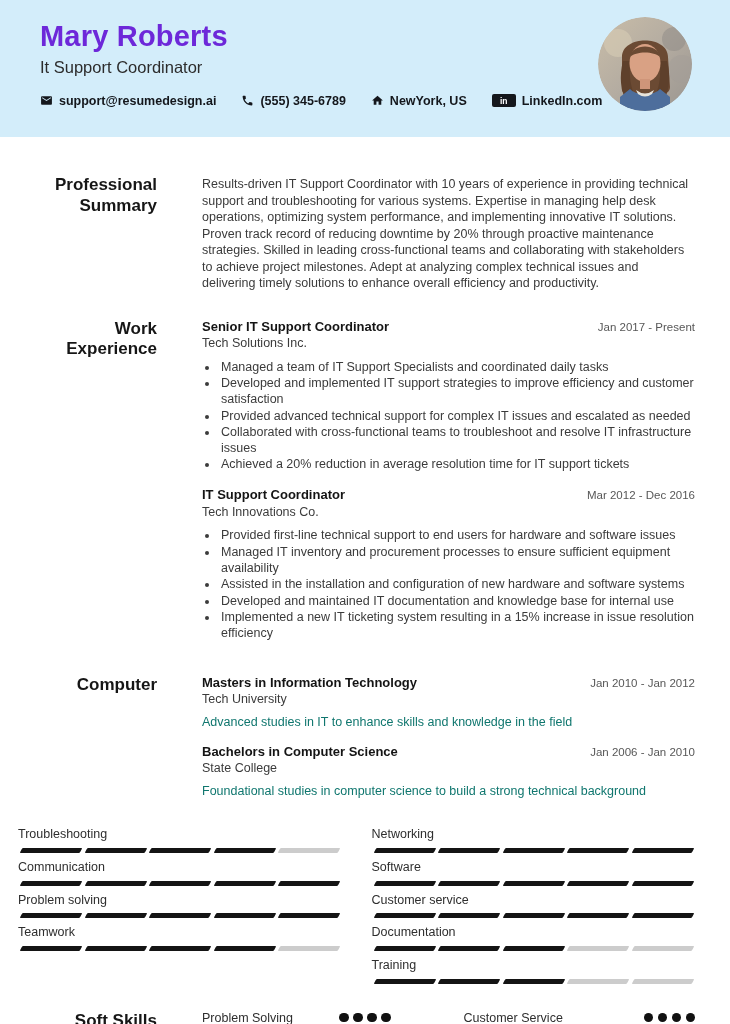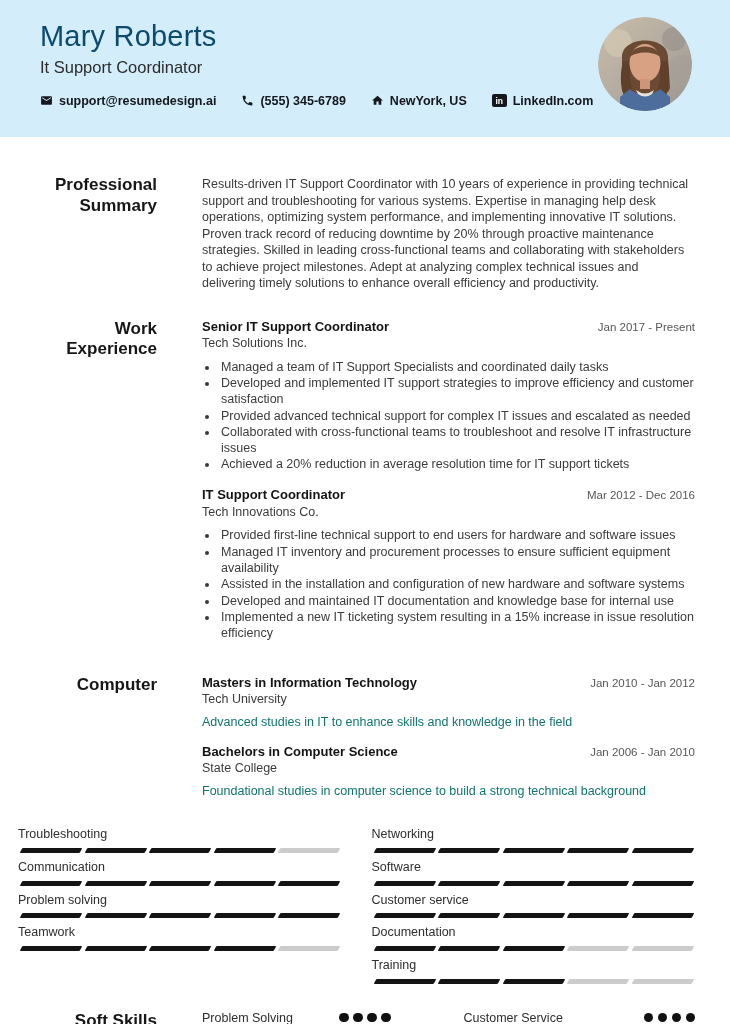--- a/index.html
+++ b/index.html
@@ -2,26 +2,26 @@
 <html style="--header-bg: #d3edfa; --bar-filled: #141414; --bar-empty: #cccccc; --accent-text: #121212;"><head>
 <meta charset="utf-8">
 <style>
   * { box-sizing: border-box; }
   html, body { margin: 0; padding: 0; background: #ffffff; }
   body { font-family: "Liberation Sans", sans-serif; }
   .page { width: 730px; height: 1024px; background: #ffffff; overflow: hidden; position: relative; margin: 0 auto; }
 
   
   .hero { background: var(--header-bg, #d3edfa); height: 137px; padding-left: 40px; position: relative; }
-  .name { padding-top: 21px; font-size: 29px; font-weight: 400; color: #0c4a6e; letter-spacing: .2px; line-height: 1.1; }
+  .name { padding-top: 21px; font-size: 29px; font-weight: 700; color: #6d28d9; letter-spacing: .2px; line-height: 1.1; }
   .role { margin-top: 5px; font-size: 16.5px; color: #2c2c2c; }
   .contacts { margin-top: 17px; display: flex; align-items: center; gap: 25px; font-size: 12.5px; color: #14171c; font-weight: 600; }
   .contact { display: flex; align-items: center; gap: 6px; }
   .contact svg { display: block; }
-  .li-badge { width: 15px; height: 13px; background: #14171c; border-radius: 2px; color: #fff; font-size: 8.5px; font-weight: 700; display: flex; align-items: center; justify-content: center; line-height: 1; }
+  .li-badge { width: 24px; height: 13px; background: #14171c; border-radius: 2px; color: #fff; font-size: 8.5px; font-weight: 700; display: flex; align-items: center; justify-content: center; line-height: 1; }
   .photo { position: absolute; top: 17px; right: 38px; width: 94px; height: 94px; border-radius: 50%; overflow: hidden; }
   .photo svg { display: block; }
 
   
   main { padding: 38px 35px 0 0; }
   .section { display: flex; gap: 27px; }
   .sec-label { flex: 0 0 157px; width: 157px; padding-left: 52px; text-align: right; font-size: 17px; font-weight: 700; color: #161616; line-height: 1.22; }
   .sec-body { flex: 1; margin-left: 18px; min-width: 0; }
 
   .m-summary { margin-bottom: 27px; }

